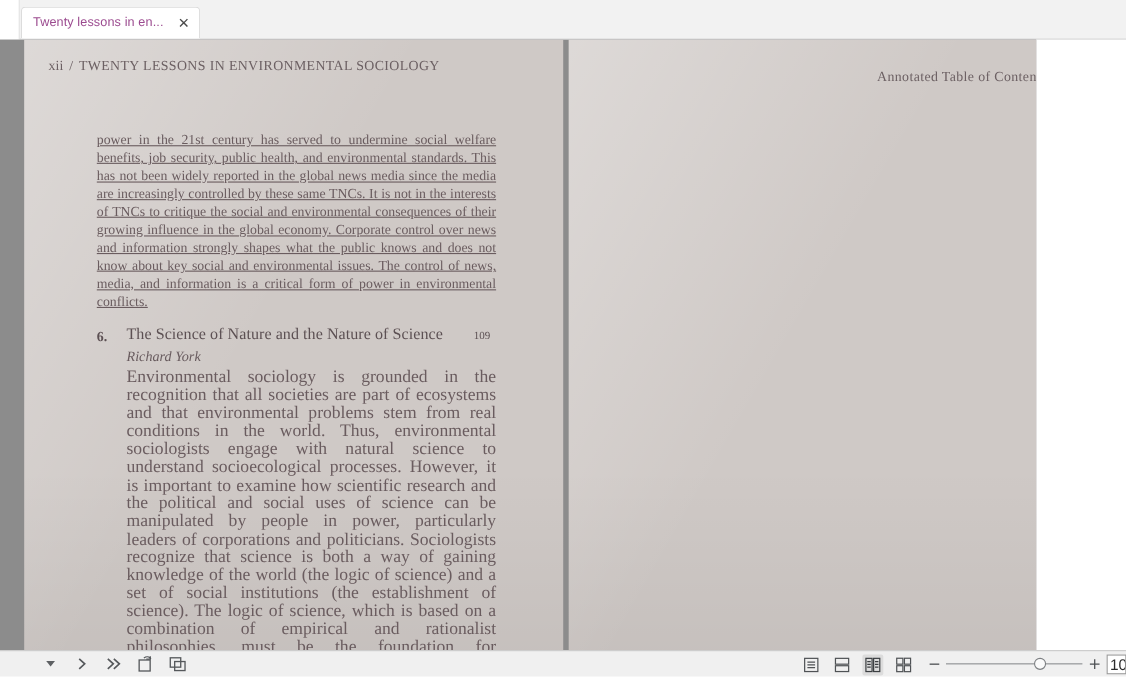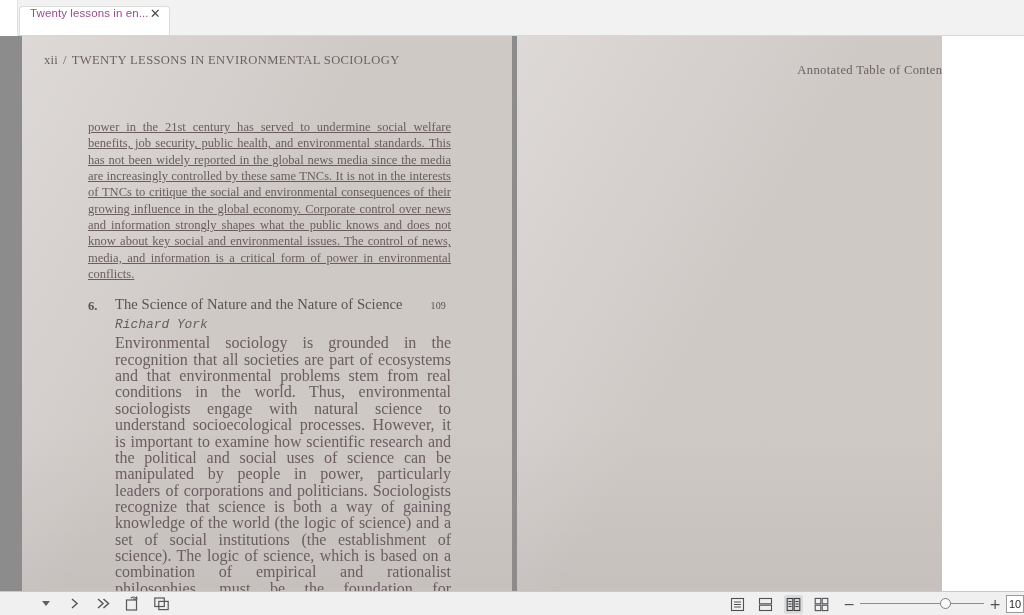--- a/index.html
+++ b/index.html
@@ -21,23 +21,23 @@
     position: absolute; left: 0; top: 0; width: 18px; height: 36px;
     background: #ffffff; border-right: 1px solid #e2e2e2;
   }
   .tab {
     position: absolute; left: 19px; top: 6px;
     height: 29px; min-width: 137px;
     background: #ffffff;
     border: 1px solid #dcdcdc;
     border-bottom: none;
     border-top-left-radius: 4px; border-top-right-radius: 4px;
-    display: flex; align-items: flex-start;
+    display: flex; align-items: center;
     padding: 0 7px 0 10px;
-    gap: 0;
+    gap: 12px;
   }
   .tab-title {
     font-size: 11.5px;
     color: #9b4a8f;
     white-space: nowrap;
     letter-spacing: .1px;
   }
   .tab-close {
     font-size: 13px; color: #4a4a4a;
     line-height: 1; cursor: pointer;
@@ -112,21 +112,20 @@
   }
   .toc-num { font-weight: bold; font-size: 12.6px; padding-top: 2px; }
   .toc-title { letter-spacing: .05px; }
   .toc-title .pg { margin-left: 28px; font-size: 10px; }
   .toc-author {
     font-style: italic;
     font-size: 12.9px;
     line-height: 17px;
     margin-left: 27px;
     color: #685b5e;
-    font-family: Liberation Mono, monospace;
   }
   .toc-desc {
     margin-left: 27px;
     margin-top: 2px;
     font-size: 16px;
     line-height: 16.35px;
     text-align: justify;
     color: #6a5c5f;
   }
 
@@ -169,21 +168,21 @@
     height: 1px; background: #8a8d90;
   }
   #zoom-thumb {
     position: absolute; left: 64%; top: 1px;
     width: 11px; height: 11px; border-radius: 50%;
     background: #fafafa; border: 1px solid #7c7f82;
   }
   #zoom-field {
     width: 18px; height: 18px;
     border: 1px solid #9a9a9a; background: #ffffff;
-    font-size: 11px; color: #2b2b2b;
+    font-size: 14px; color: #2b2b2b;
     font-family: "Liberation Sans", sans-serif;
     padding-left: 2px; overflow: hidden; white-space: nowrap;
     display: flex; align-items: center;
   }
 </style>
 </head>
 <body>
 
 <div id="tabbar">
   <div id="tabbar-left-edge"></div>

